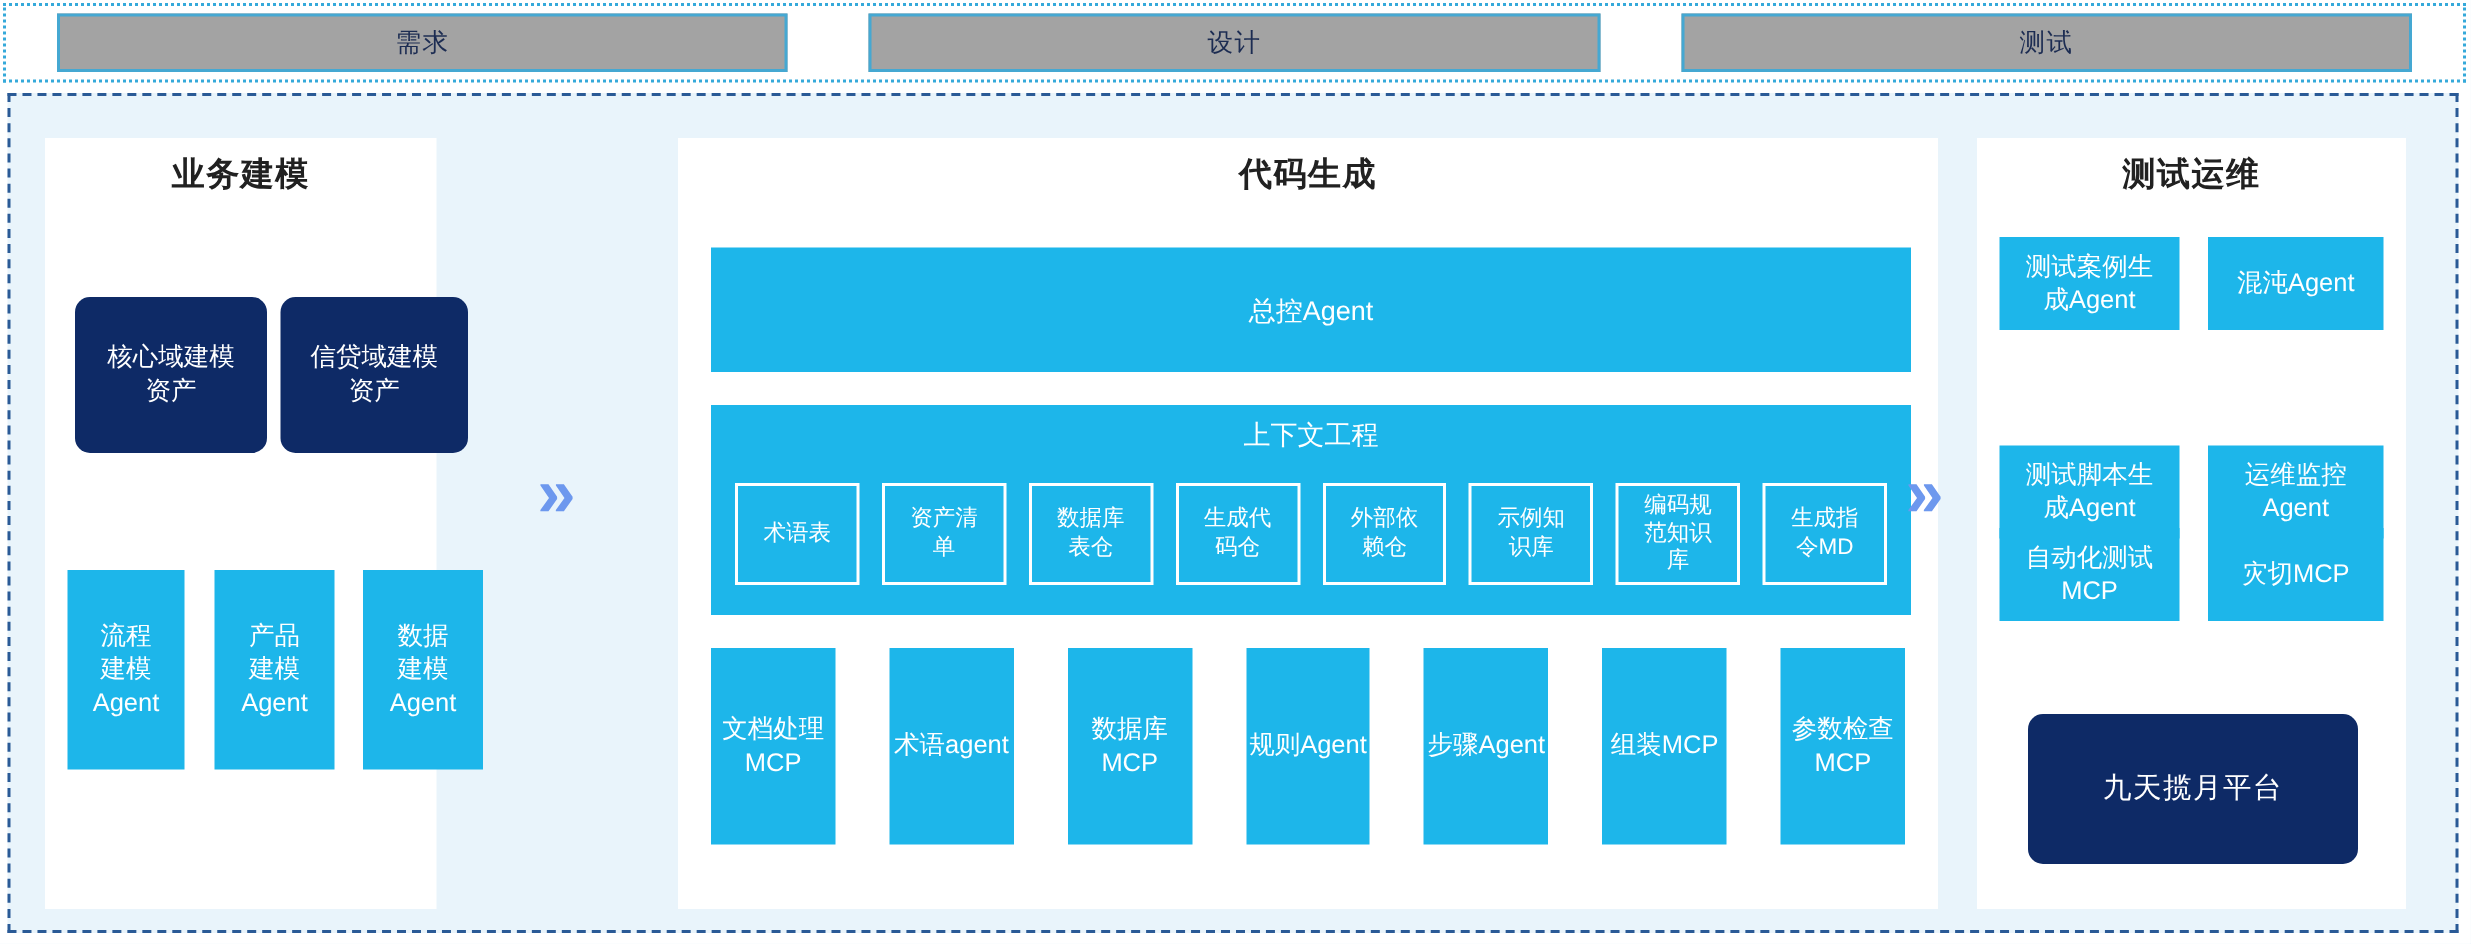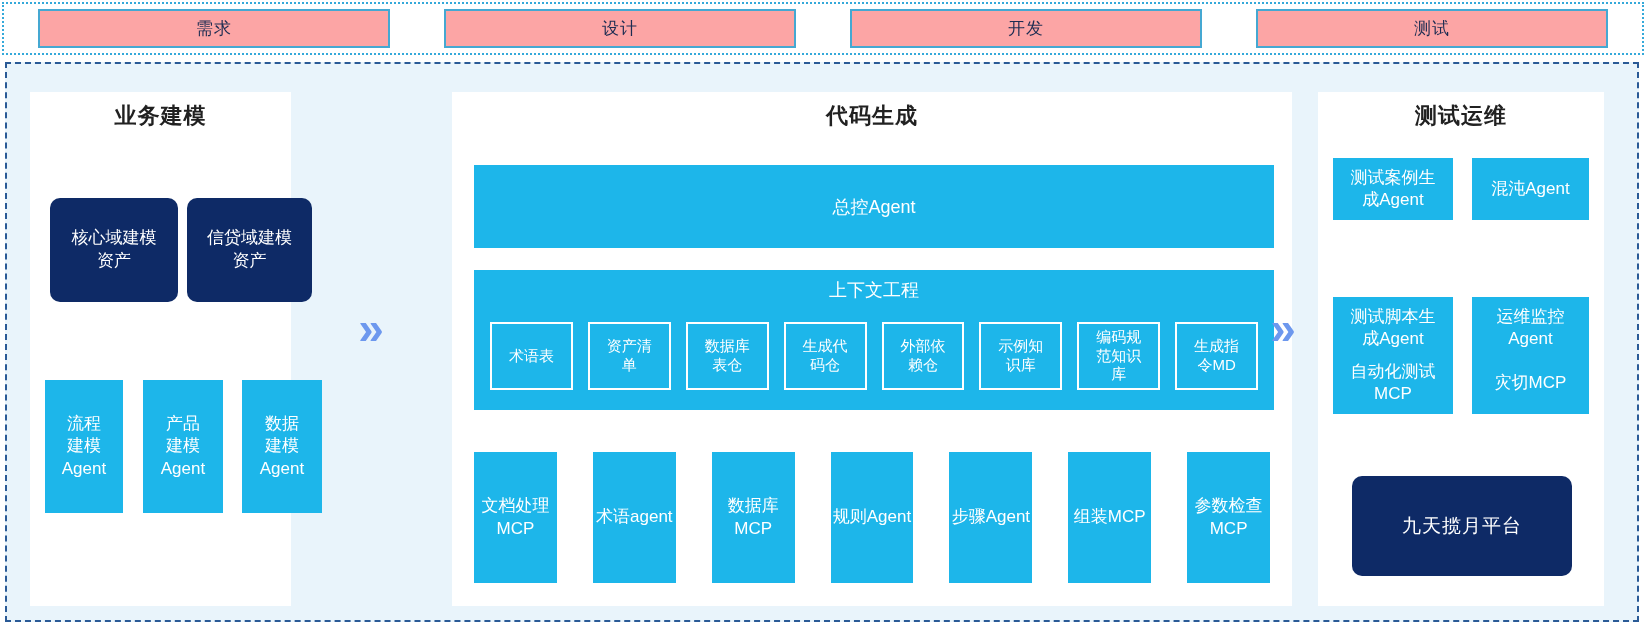--- a/index.html
+++ b/index.html
@@ -15,21 +15,21 @@
   .flow-strip {
     position: absolute; left: 2px; top: 2px;
     width: 1642px; height: 53px;
     background: #ffffff;
     border: 2px dotted #35a9da;
     display: flex; align-items: center;
     padding: 0 34px; gap: 54px;
   }
   .stage-box {
     flex: 1; height: 39px;
-    background: #fca5a5;
+    background: #a3a3a3;
     border: 2px solid #45a8d2;
     display: flex; align-items: center; justify-content: center;
     font-size: 17px; color: #1c2c52; letter-spacing: 1px;
   }
   
   .main-area {
     position: absolute; left: 5px; top: 62px;
     width: 1634px; height: 560px;
     background: #e9f4fb;
     border: 2px dashed #2a5a96;
@@ -91,21 +91,21 @@
     display: flex; gap: 15px;
   }
   .context-item {
     flex: 1; height: 68px;
     border: 2px solid #ffffff;
     display: flex; align-items: center; justify-content: center;
     text-align: center; font-size: 15px; line-height: 1.25;
     color: #ffffff; white-space: pre-line;
   }
   .mcp-row {
-    position: absolute; left: 22px; top: 360px;
+    position: absolute; left: 22px; top: 340px;
     width: 796px; height: 131px;
     display: flex; gap: 36px;
   }
   .mcp-box {
     flex: 1; height: 131px;
     background: #1db6ea; color: #ffffff;
     display: flex; align-items: center; justify-content: center;
     text-align: center; font-size: 17px; line-height: 1.3;
     white-space: pre-line;
   }
@@ -128,21 +128,20 @@
   .arrow-2 { left: 1252px; top: 300px; }
 </style>
 </head>
 <body>
 
 <div class="page">
 
   <div class="flow-strip">
     <div class="stage-box">需求</div>
     <div class="stage-box">设计</div>
-    <div class="stage-box">开发</div>
     <div class="stage-box">测试</div>
   </div>
 
   <div class="main-area"></div>
 
   <div class="panel panel-left">
     <div class="panel-title">业务建模</div>
     <div class="navy-box box-core">核心域建模
 资产</div>
     <div class="navy-box box-credit">信贷域建模

